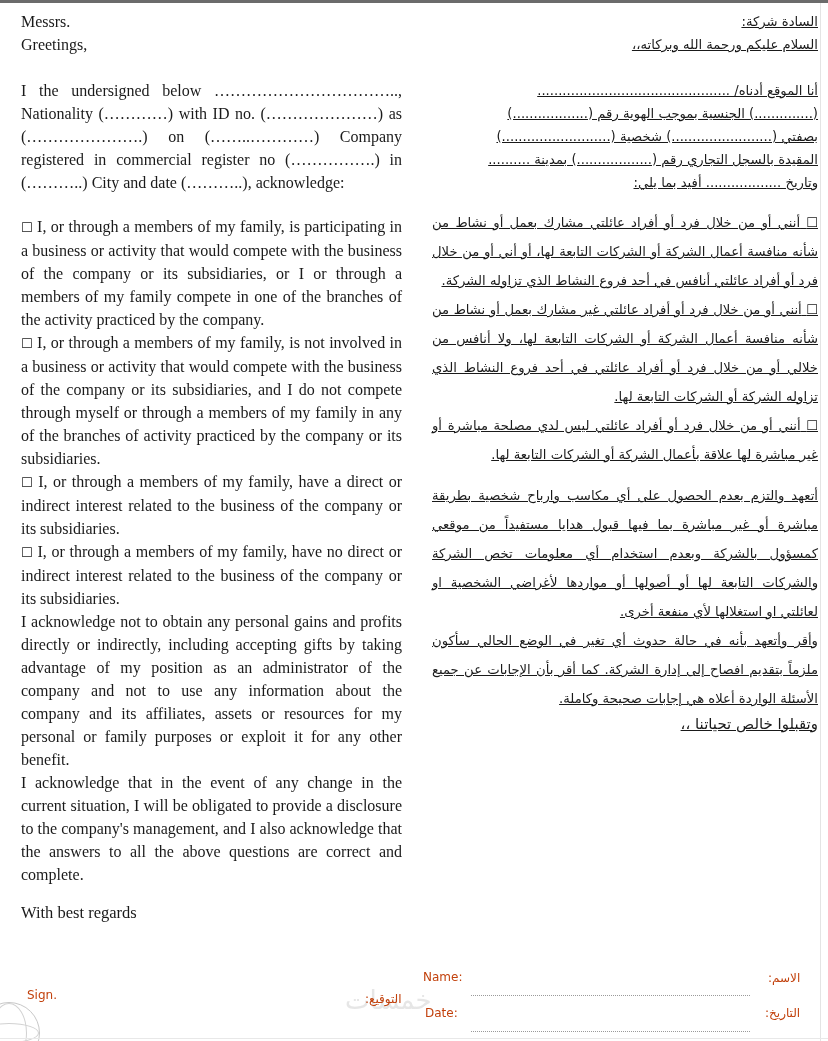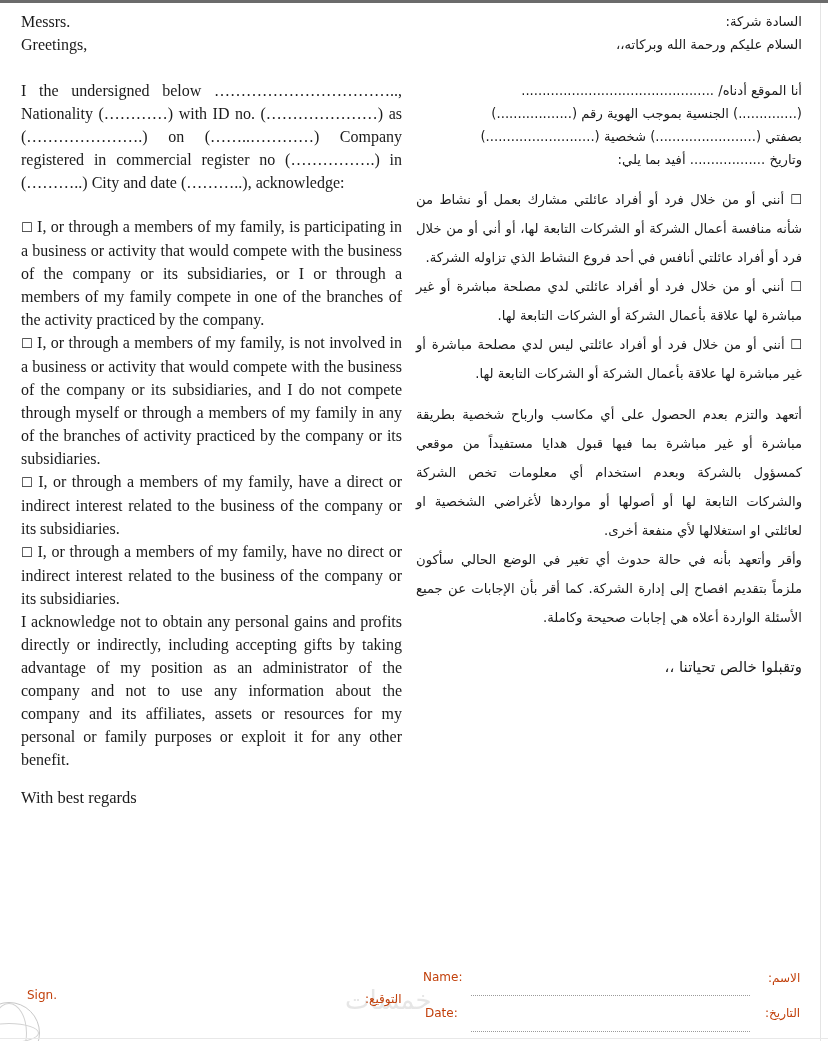--- a/index.html
+++ b/index.html
@@ -1,20 +1,20 @@
 <!DOCTYPE html>
 <html><head>
 <meta charset="utf-8">
 <style>
   html, body { margin:0; padding:0; background:#ffffff; }
   body { width:828px; height:1041px; position:relative; overflow:hidden; color:#1a1a1a; }
   .topbar { position:absolute; left:0; top:0; width:828px; height:3px; background:#6b6b6b; }
   .rightline { position:absolute; left:820px; top:3px; width:1px; height:1038px; background:#e4e4e4; }
   .col-en { position:absolute; left:21px; top:10px; width:381px; font-family:"Liberation Serif", serif; font-size:16px; line-height:23px; }
-  .col-ar { position:absolute; left:416px; top:10px; width:386px; font-family:"DejaVu Sans", sans-serif; font-size:13.2px; direction:rtl; text-align:right; }
+  .col-ar { position:absolute; left:432px; top:10px; width:386px; font-family:"DejaVu Sans", sans-serif; font-size:13.2px; direction:rtl; text-align:right;text-decoration:underline; }
   .p { margin:0; text-align:justify; text-align-last:left; }
   .col-ar .p { text-align:justify; text-align-last:right; line-height:23px; }
   .col-ar .loose { line-height:29px; }
   .chk { font-family:"DejaVu Sans", sans-serif; font-size:13px; }
   .abs { position:absolute; }
   .dotline { position:absolute; border-top:1px dotted #9a9a9a; height:0; }
   .sans { font-family:"DejaVu Sans", sans-serif; font-size:12px; color:#c2410c; }
   .wm { position:absolute; left:345px; top:985px; font-family:"DejaVu Sans", sans-serif; font-size:26px; color:#e6e6e6; letter-spacing:1px; }
   .globe { position:absolute; left:-22px; top:1002px; width:60px; height:60px; border-radius:50%; border:1px solid #c8c8c8; }
   .globe::before { content:""; position:absolute; left:12px; top:0; width:34px; height:58px; border-radius:50%; border:1px solid #d2d2d2; }
@@ -42,50 +42,52 @@
   </p>
   <p class="p">
     <span class="chk">☐</span>
     <span>I, or through a members of my family, have a direct or indirect interest related to the business of the company or its subsidiaries.</span>
   </p>
   <p class="p">
     <span class="chk">☐</span>
     <span>I, or through a members of my family, have no direct or indirect interest related to the business of the company or its subsidiaries.</span>
   </p>
   <p class="p">I acknowledge not to obtain any personal gains and profits directly or indirectly, including accepting gifts by taking advantage of my position as an administrator of the company and not to use any information about the company and its affiliates, assets or resources for my personal or family purposes or exploit it for any other benefit.</p>
+  <p class="p">I acknowledge that in the event of any change in the current situation, I will be obligated to provide a disclosure to the company's management, and I also acknowledge that the answers to all the above questions are correct and complete.</p>
   <p class="p" style="margin-top:15px;font-size:16.5px">With best regards</p>
 </div>
 
 <div class="col-ar">
   <p class="p" style="line-height:23px">السادة شركة:</p>
   <p class="p" style="line-height:23px">السلام عليكم ورحمة الله وبركاته،،</p>
   <div style="height:40px"></div>
   <div style="margin-top:-17px">
     <p class="p">أنا الموقع أدناه/ ..............................................</p>
     <p class="p">(..............) الجنسية بموجب الهوية رقم (..................)</p>
     <p class="p">بصفتي (........................) شخصية (..........................)</p>
+    <p class="p">المقيدة بالسجل التجاري رقم (..................) بمدينة ..........</p>
     <p class="p" style="text-align-last:right">وتاريخ .................. أفيد بما يلي:</p>
   </div>
   <div style="height:14px"></div>
   <p class="p loose">
     <span class="chk">☐</span>
     <span>أنني أو من خلال فرد أو أفراد عائلتي مشارك بعمل أو نشاط من شأنه منافسة أعمال الشركة أو الشركات التابعة لها، أو أني أو من خلال فرد أو أفراد عائلتي أنافس في أحد فروع النشاط الذي تزاوله الشركة.</span>
   </p>
   <p class="p loose">
     <span class="chk">☐</span>
-    <span>أنني أو من خلال فرد أو أفراد عائلتي لدي مصلحة مباشرة أو غير مباشرة لها علاقة بأعمال الشركة أو الشركات التابعة لها.</span>
+    <span>أنني أو من خلال فرد أو أفراد عائلتي غير مشارك بعمل أو نشاط من شأنه منافسة أعمال الشركة أو الشركات التابعة لها، ولا أنافس من خلالي أو من خلال فرد أو أفراد عائلتي في أحد فروع النشاط الذي تزاوله الشركة أو الشركات التابعة لها.</span>
   </p>
   <p class="p loose">
     <span class="chk">☐</span>
     <span>أنني أو من خلال فرد أو أفراد عائلتي ليس لدي مصلحة مباشرة أو غير مباشرة لها علاقة بأعمال الشركة أو الشركات التابعة لها.</span>
   </p>
   <div style="height:12px"></div>
   <p class="p loose">أتعهد والتزم بعدم الحصول على أي مكاسب وارباح شخصية بطريقة مباشرة أو غير مباشرة بما فيها قبول هدايا مستفيداً من موقعي كمسؤول بالشركة وبعدم استخدام أي معلومات تخص الشركة والشركات التابعة لها أو أصولها أو مواردها لأغراضي الشخصية او لعائلتي او استغلالها لأي منفعة أخرى.</p>
   <p class="p loose">وأقر وأتعهد بأنه في حالة حدوث أي تغير في الوضع الحالي سأكون ملزماً بتقديم افصاح إلى إدارة الشركة. كما أقر بأن الإجابات عن جميع الأسئلة الواردة أعلاه هي إجابات صحيحة وكاملة.</p>
-  <p class="p" style="margin-top:24px;font-size:15px;line-height:23px">وتقبلوا خالص تحياتنا ،،</p>
+  <p class="p" style="margin-top:0;font-size:15px;line-height:23px">وتقبلوا خالص تحياتنا ،،</p>
 </div>
 
 <div class="globe"></div>
 <div class="wm">خمسات</div>
 
 <span class="abs sans" style="left:27px;top:988px">Sign.</span>
 <span class="abs sans" style="left:365px;top:992px;direction:rtl">التوقيع:</span>
 
 <span class="abs sans" style="left:423px;top:970px">Name:</span>
 <span class="abs sans" style="left:768px;top:971px;direction:rtl">الاسم:</span>

